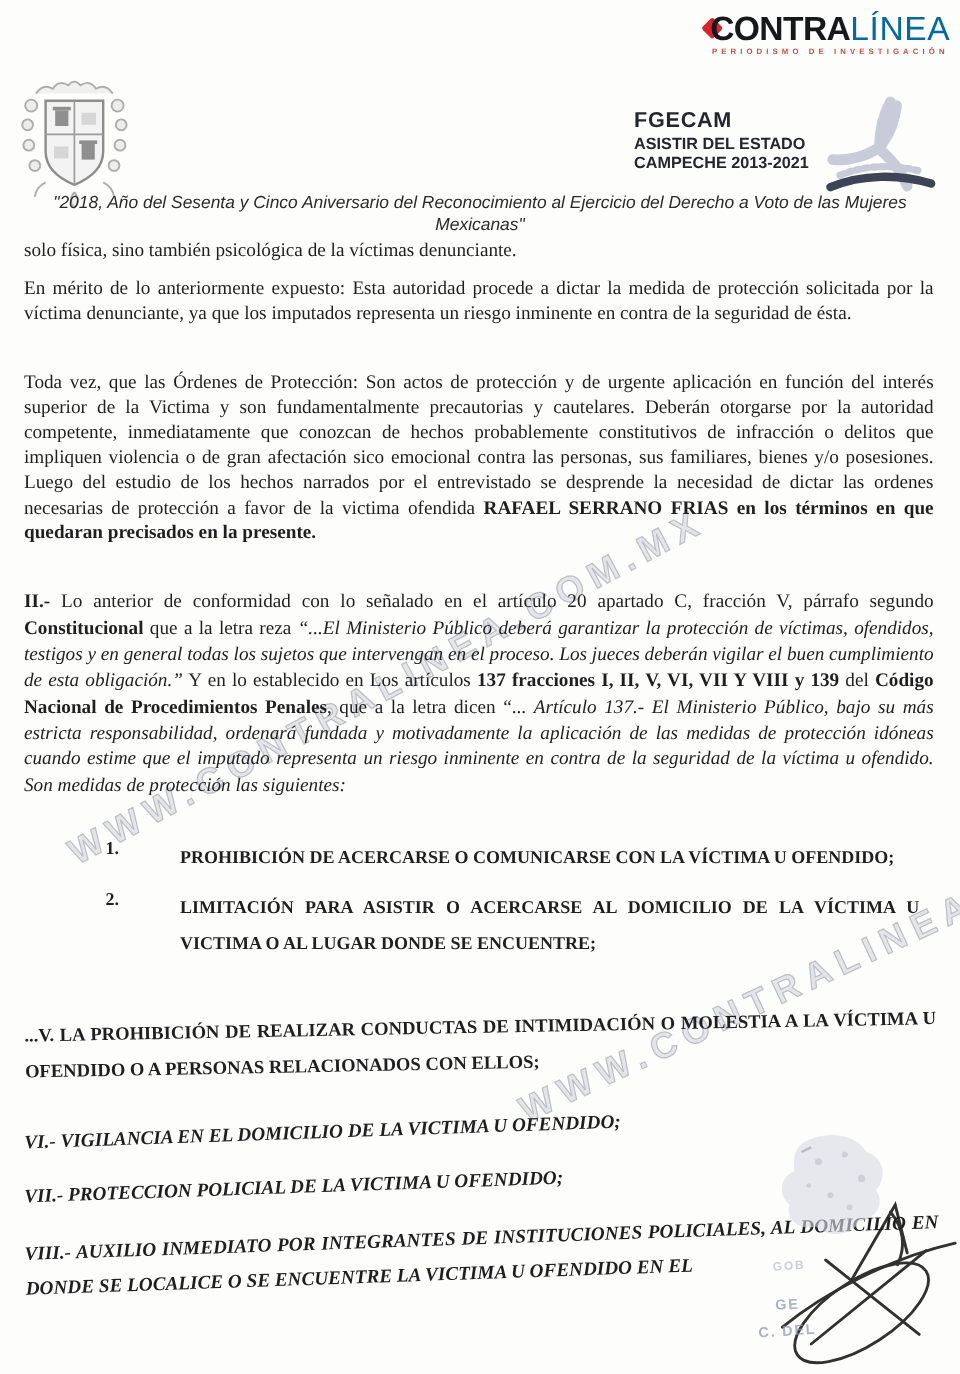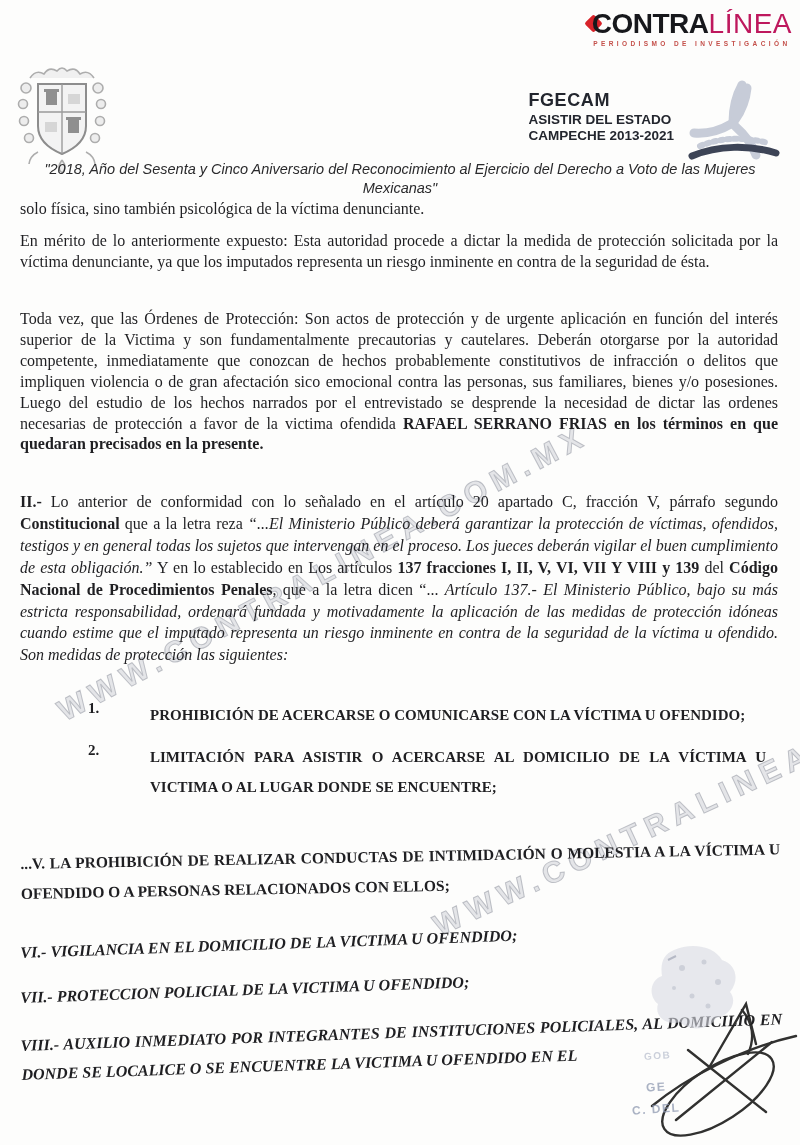--- a/index.html
+++ b/index.html
@@ -10,21 +10,21 @@
   }
 
   
   .masthead { position:absolute; top:10px; right:8px; text-align:right;
     font-family:"Liberation Sans", sans-serif; }
   .brand { display:flex; justify-content:flex-end; align-items:baseline; line-height:1; }
   .brand-bold { font-size:28px; font-weight:700; letter-spacing:-0.5px; color:#17181c; position:relative;text-align:center; }
   .brand-diamond { position:absolute; left:-5px; top:7px; width:13px; height:13px;
     background:#d8232a; transform:rotate(45deg); border-radius:2px; z-index:0; }
   .brand-bold span { position:relative; z-index:1; }
-  .brand-light { font-size:28px; font-weight:400; letter-spacing:0.5px; color:#be185d; }
+  .brand-light { font-size:28px; font-weight:400; letter-spacing:0.5px; color:#0369a1; }
   .tagline { margin-top:2px; font-size:6.5px; font-weight:700; letter-spacing:3.4px;
     color:#c4504a; text-align:center; }
 
   
   .escudo { position:absolute; left:16px; top:64px; width:92px; height:110px; }
   .gov { position:absolute; top:90px; right:126px; text-align:left;
     font-family:"Liberation Sans", sans-serif; font-weight:700; color:#23262e; line-height:1.22; }
   .gov-agency { font-size:18px; letter-spacing:0.6px; }
   .gov-line { font-size:13.5px; }
   .fgelogo { position:absolute; top:80px; right:18px; width:102px; height:88px; }
@@ -133,21 +133,21 @@
       <path d="M67,8 C66,18 62,30 55,40"></path>
       <path d="M51,44 C41,50 28,54 14,53"></path>
       <path d="M55,46 C64,54 72,64 76,75"></path>
     </g>
     <path d="M20,66 C42,57 66,57 88,63" fill="none" stroke="#c7ccd8" stroke-width="6" stroke-linecap="round" stroke-dasharray="3 4"></path>
     <path d="M12,76 C38,65 70,65 96,73" fill="none" stroke="#3d4456" stroke-width="7" stroke-linecap="round"></path>
   </svg>
 
   <div class="quote">"2018, Año del Sesenta y Cinco Aniversario del Reconocimiento al Ejercicio del Derecho a Voto de las Mujeres Mexicanas"</div>
 
-  <div class="doc p1">solo física, sino también psicológica de la víctima denunciante.</div>
+  <div class="doc p1">solo física, sino también psicológica de la víctimas denunciante.</div>
 
   <div class="doc p2">En mérito de lo anteriormente expuesto: Esta autoridad procede a dictar la medida de protección solicitada por la víctima denunciante, ya que los imputados representa un riesgo inminente en contra de la seguridad de ésta.</div>
 
   <div class="doc p3"><span>Toda vez, que las Órdenes de Protección: Son actos de protección y de urgente aplicación en función del interés superior de la Victima y son fundamentalmente precautorias y cautelares. Deberán otorgarse por la autoridad competente, inmediatamente que conozcan de hechos probablemente constitutivos de infracción o delitos que impliquen violencia o de gran afectación sico emocional contra las personas, sus familiares, bienes y/o posesiones. Luego del estudio de los hechos narrados por el entrevistado se desprende la necesidad de dictar las ordenes necesarias de protección a favor de la victima ofendida </span><span class="b">RAFAEL SERRANO FRIAS en los términos en que quedaran precisados en la presente.</span></div>
 
   <div class="doc pII"><span class="b">II.-</span><span> Lo anterior de conformidad con lo señalado en el artículo 20 apartado C, fracción V, párrafo segundo </span><span class="b">Constitucional</span><span> que a la letra reza </span><span class="i">“...El Ministerio Público deberá garantizar la protección de víctimas, ofendidos, testigos y en general todas los sujetos que intervengan en el proceso. Los jueces deberán vigilar el buen cumplimiento de esta obligación.”</span><span> Y en lo establecido en Los artículos </span><span class="b">137 fracciones I, II, V, VI, VII Y VIII y 139</span><span> del </span><span class="b">Código Nacional de Procedimientos Penales</span><span>, que a la letra dicen “... </span><span class="i">Artículo 137.- El Ministerio Público, bajo su más estricta responsabilidad, ordenará fundada y motivadamente la aplicación de las medidas de protección idóneas cuando estime que el imputado representa un riesgo inminente en contra de la seguridad de la víctima u ofendido.</span><span class="bi"> Son medidas de protección las siguientes:</span></div>
 
   <div class="olist">
     <div class="oitem">
       <div class="onum">1.</div>

